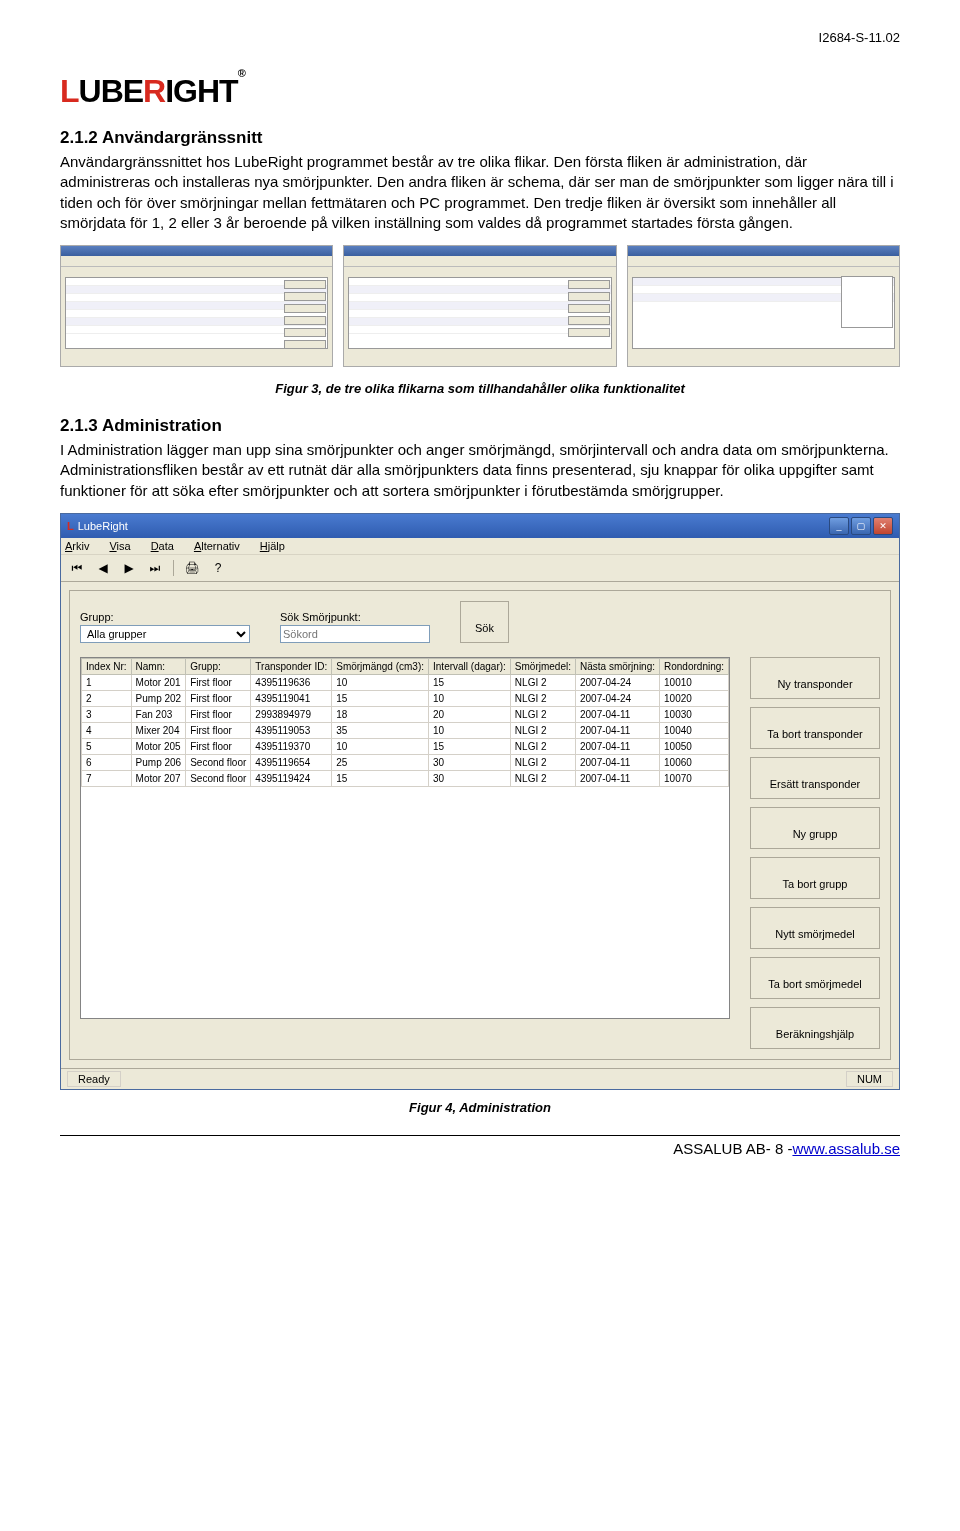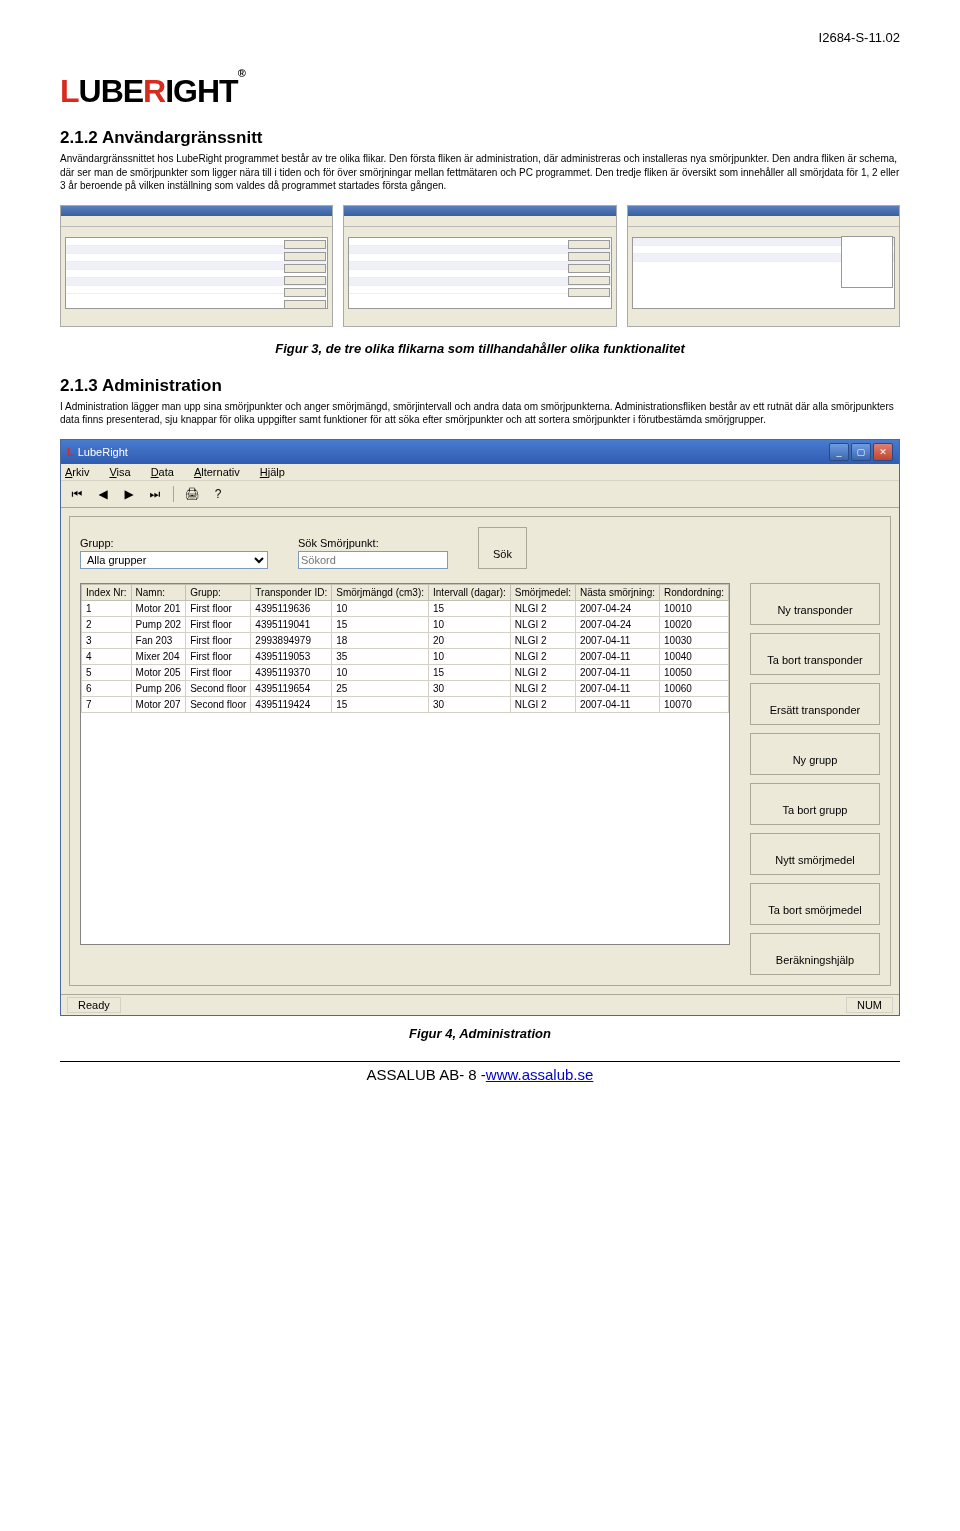--- a/index.html
+++ b/index.html
@@ -39,21 +39,21 @@
     vertical-align: top;
     position: relative;
     top: -6px;
   }
   h2.section {
     font-size: 17px;
     font-weight: bold;
     margin: 10px 0 4px 0;
   }
   p.body {
-    font-size: 10px;
+    font-size: 15px;
     line-height: 1.35;
     margin: 0 0 12px 0;
   }
   .thumb-row {
     display: flex;
     gap: 10px;
     justify-content: space-between;
     margin: 6px 0 14px 0;
   }
   .thumb {
@@ -233,21 +233,21 @@
   }
   .field-block select,
   .field-block input[type=text] {
     font-size: 11px;
     padding: 1px 2px;
     border: 1px solid #7f9db9;
     background: #fff;
     height: 18px;
     box-sizing: border-box;
   }
-  .field-block select { width: 188px; }
+  .field-block select { width: 170px; }
   .field-block input[type=text] { width: 150px; }
   .btn {
     background: #ece9d8;
     border: 1px solid #aca899;
     padding: 20px 14px;
     font-size: 11px;
     height: 20px;
     box-sizing: border-box;
     cursor: default;
   }
@@ -301,21 +301,21 @@
   }
   .statusbar .cell {
     border: 1px solid #d4d0c8;
     padding: 1px 10px;
   }
   .footer {
     border-top: 1px solid #000;
     margin-top: 20px;
     padding-top: 4px;
     display: flex;
-    justify-content: center;
+    justify-content: flex-end;
     font-size: 15px;
   }
   .footer a { color: #0000cc; text-decoration: underline; }
 </style>
 </head>
 <body>
 
 <div class="doc-id">I2684-S-11.02</div>
 
 <div class="logo-row">

